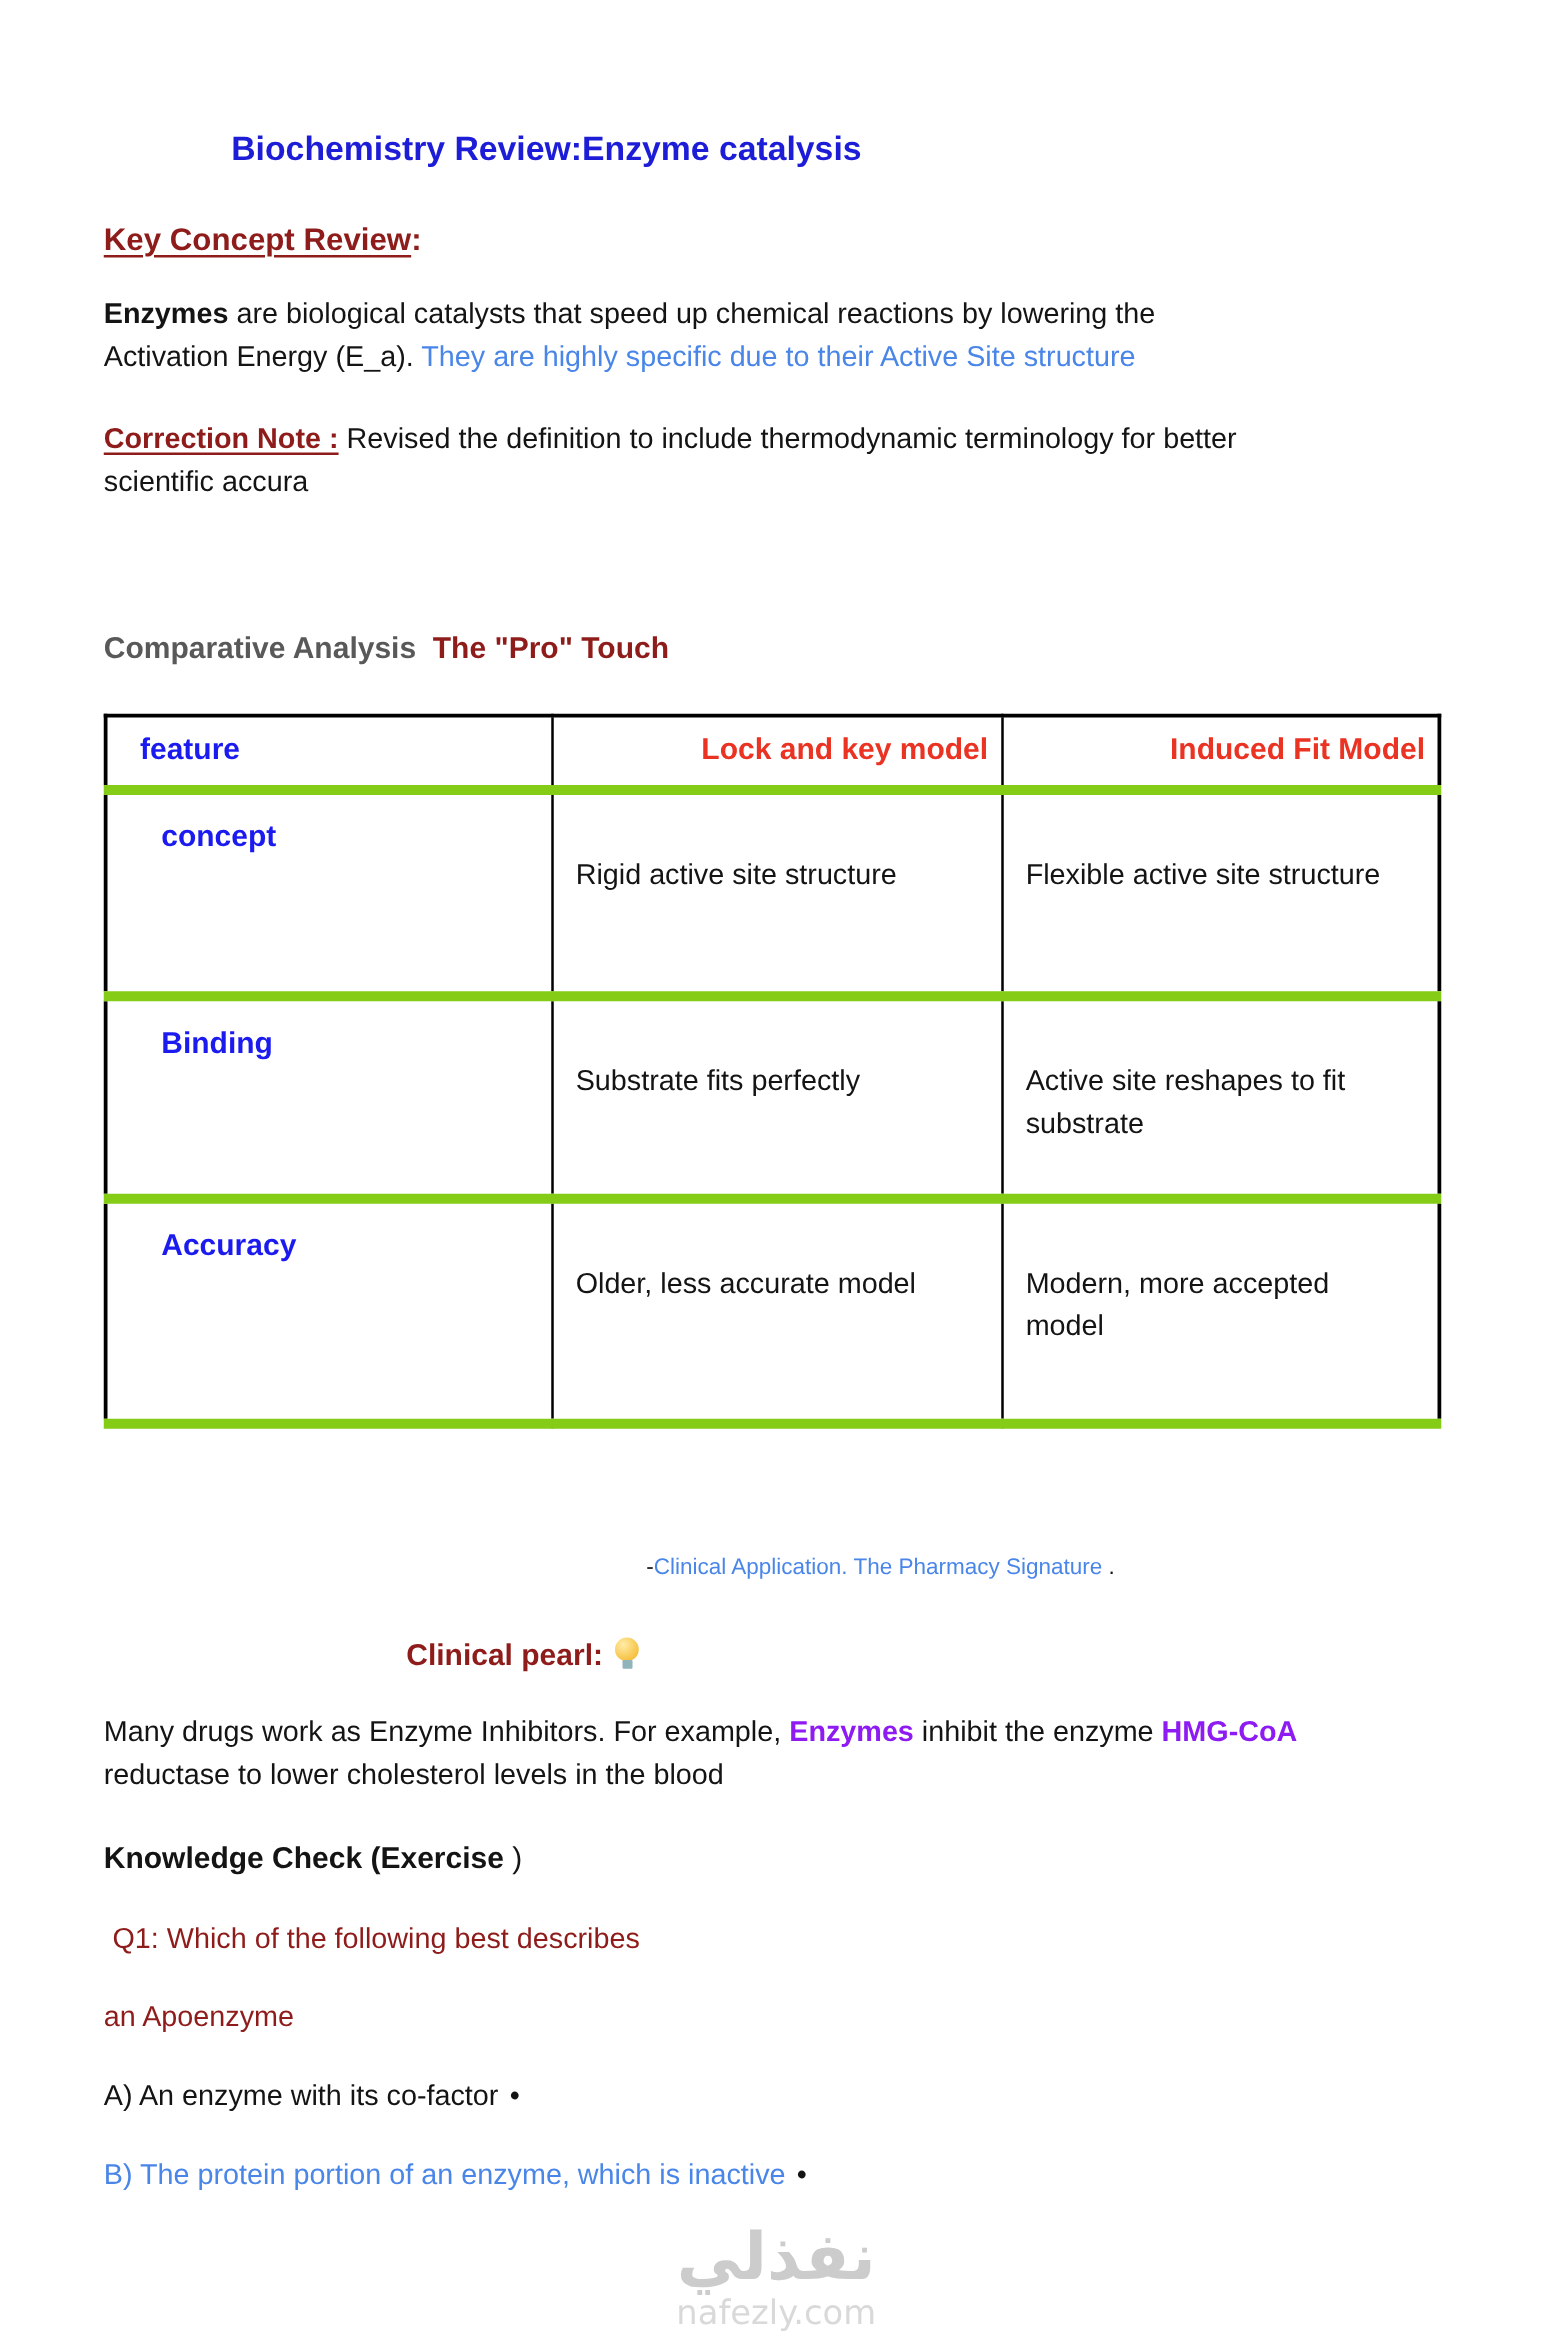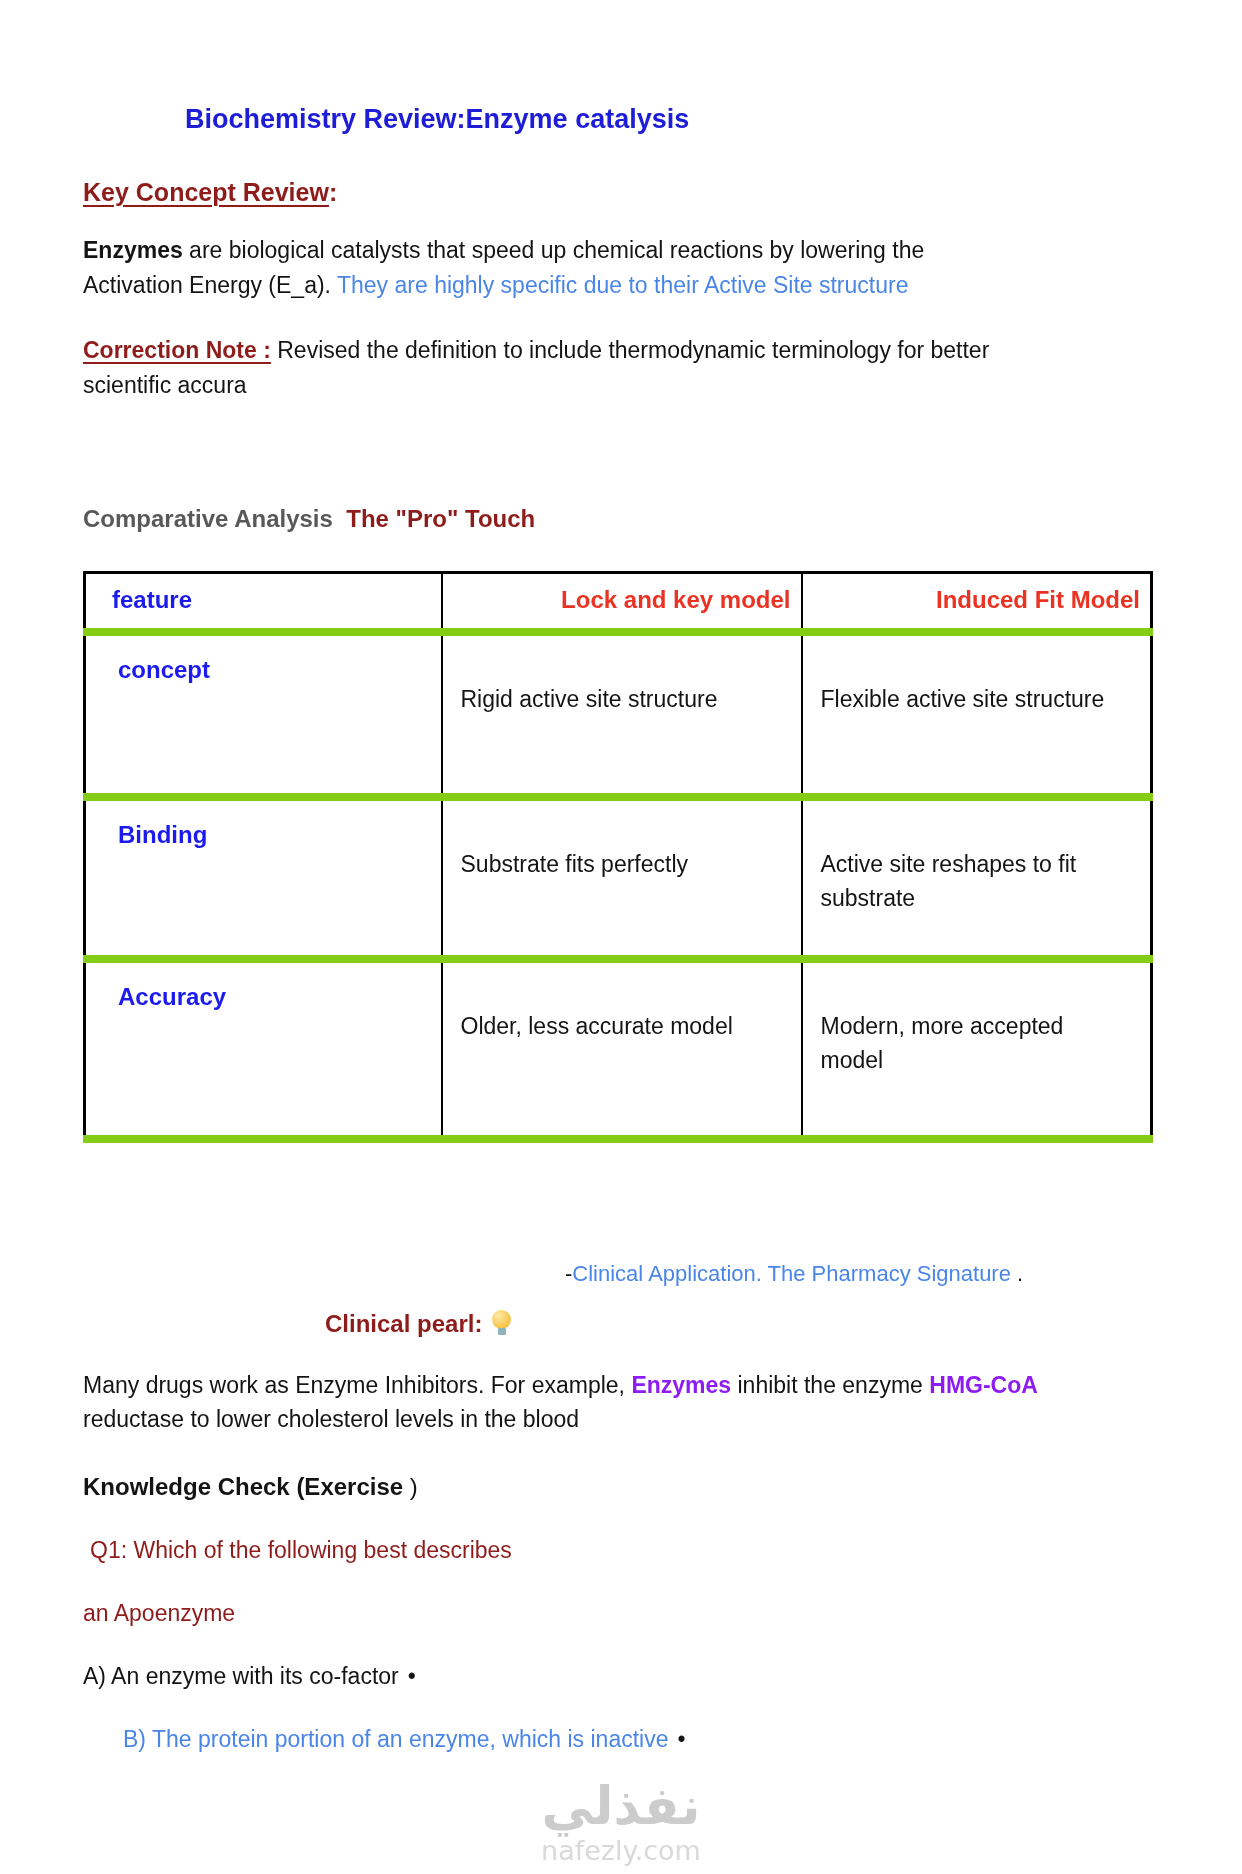--- a/index.html
+++ b/index.html
@@ -27,39 +27,39 @@
   .ctable td{border:2px solid #000;vertical-align:top;}
   .ctable{border:3px solid #000;}
   .ctable tr{border-bottom:8px solid #84cc16;}
   .hrow{height:59px;}
   .r0{height:165px;}
   .r1{height:162px;}
   .r2{height:180px;}
   .hcell{padding:12px 10px 0 26px;font-size:24px;font-weight:bold;}
   .blue-label{color:#1b1bef;}
   .red-label{color:#ea3323;text-align:right;}
-  .lcell{padding:20px 10px 0 32px;font-size:24px;font-weight:bold;color:#1b1bef;}
+  .lcell{padding:20px 10px 0 43px;font-size:24px;font-weight:bold;color:#1b1bef;}
   .vcell{padding:46px 18px 0 18px;font-size:23px;line-height:34px;color:#141414;}
-  .clinical-app{left:565px;top:1243px;font-size:22px;color:#141414;margin-top:18px;}
+  .clinical-app{left:517px;top:1243px;font-size:18px;color:#141414;}
   .pearl{left:325px;top:1310px;font-size:24px;font-weight:bold;color:#8e1c1a;}
   .bulb{display:inline-block;position:relative;width:24px;height:26px;margin-left:8px;vertical-align:-4px;}
   .bulb::before{content:"";position:absolute;left:2px;top:0;width:19px;height:19px;border-radius:50%;
     background:radial-gradient(circle at 35% 30%, #ffeca6, #f6c244 70%, #eab22e);}
   .bulb::after{content:"";position:absolute;left:8px;top:18px;width:8px;height:7px;border-radius:1px;background:#8fb4ba;}
   .statins{left:83px;top:1368px;line-height:34px;}
   .purple{color:#8e1bf1;font-weight:bold;}
   .knowledge{left:83px;top:1473px;font-size:24px;color:#141414;}
   .knowledge b{font-weight:bold;}
   .kc-tail{font-weight:normal;}
   .maroonline{font-size:23px;color:#8e1c1a;}
   .q1{left:90px;top:1537px;}
   .apo{left:83px;top:1600px;}
   .opt{font-size:23px;color:#141414;}
   .optA{left:83px;top:1663px;}
-  .optB{left:83px;top:1726px;margin-left:40px;}
+  .optB{left:83px;top:1726px;}
   .dot{margin-left:9px;color:#141414;}
   .watermark{left:0;top:1778px;width:1242px;text-align:center;}
   .wm-ar{font-family:"DejaVu Sans",sans-serif;font-size:52px;font-weight:bold;color:#cccccc;line-height:56px;}
   .wm-domain{font-family:"DejaVu Sans",sans-serif;font-size:27px;color:#d9d9d9;line-height:30px;margin-top:2px;}
 </style>
 </head>
 <body>
 
 <div class="page">
 

